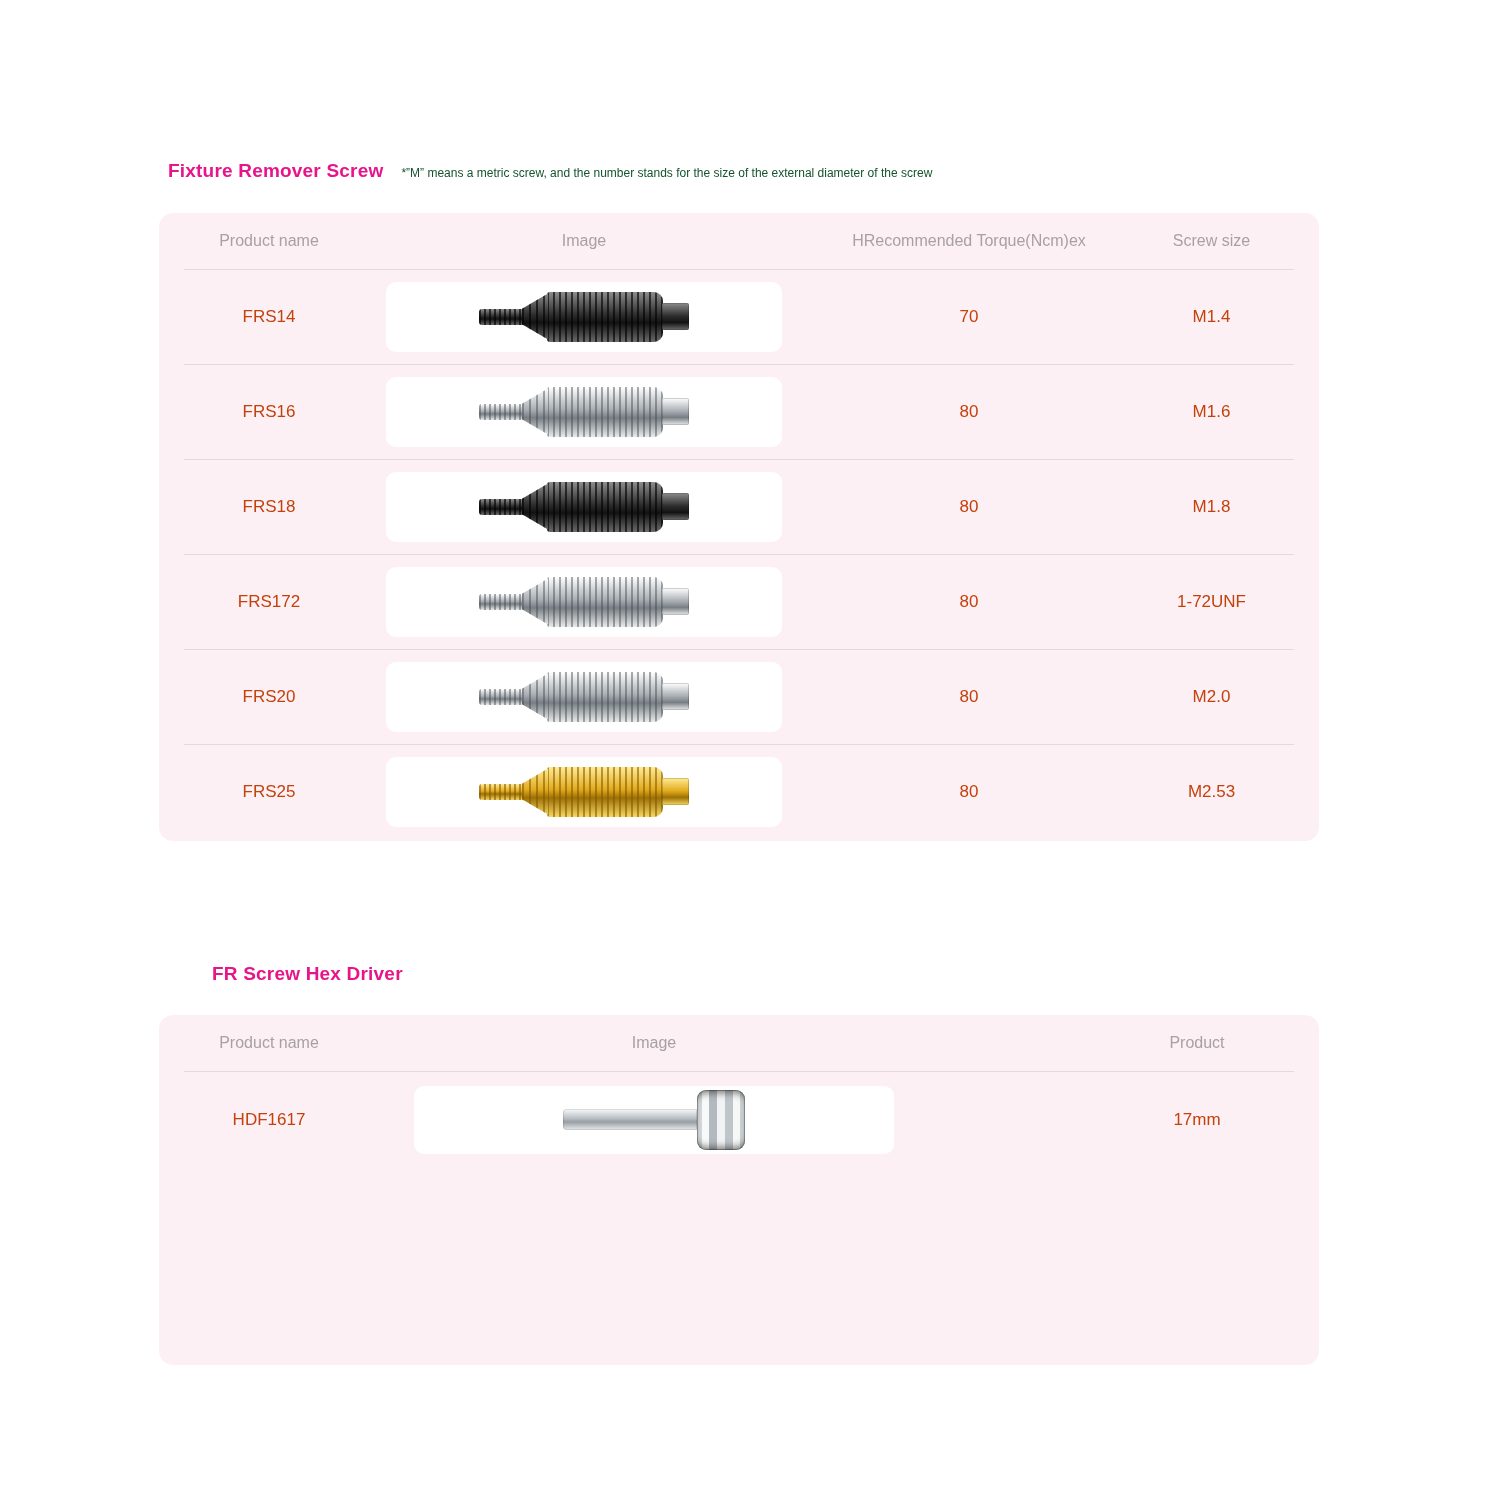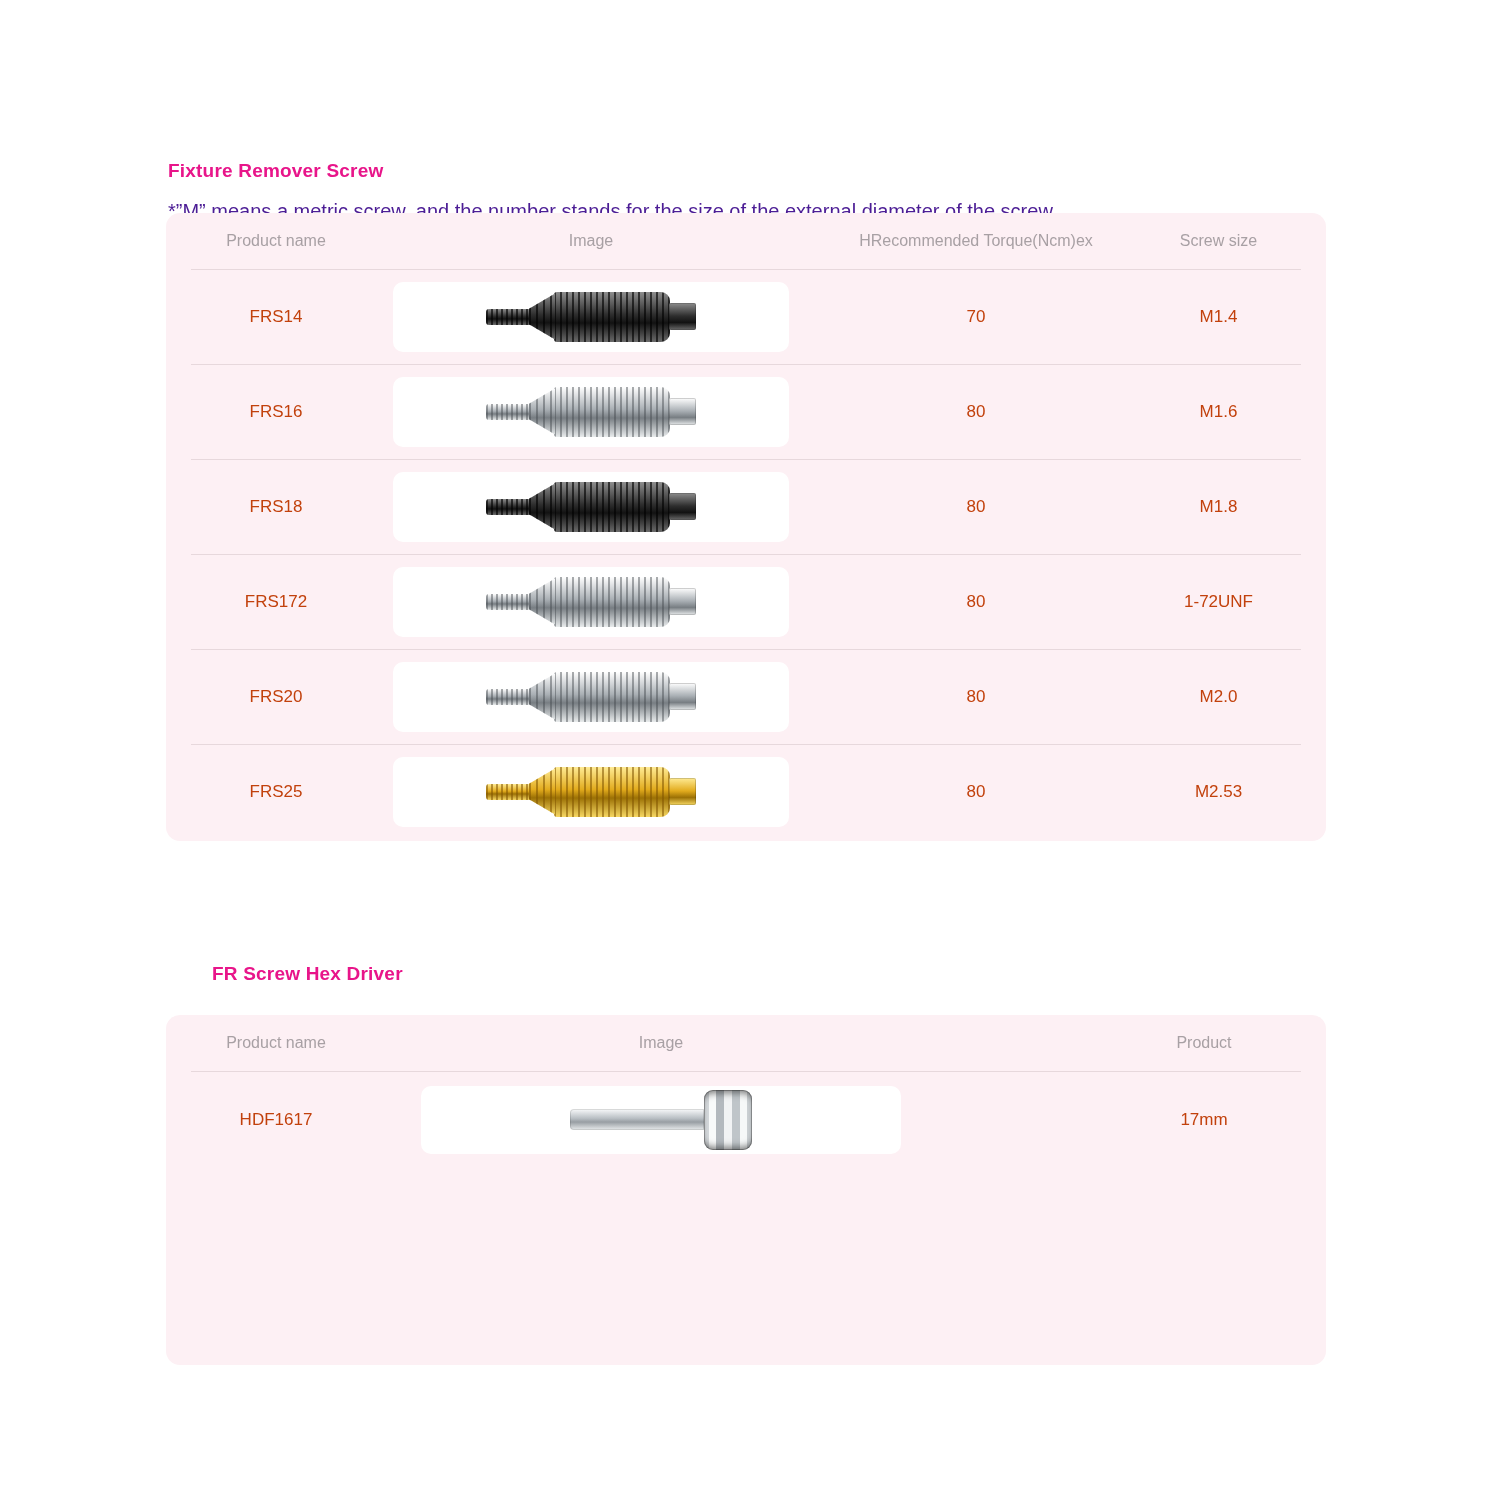--- a/index.html
+++ b/index.html
@@ -6,27 +6,27 @@
   html,body { background:#ffffff; }
   .page {
     position:relative;
     width:1500px; height:1500px;
     background:#ffffff;
     font-family:"Liberation Sans", sans-serif;
     overflow:hidden;
   }
 
   
-  .sec-title-row { position:absolute; left:168px; display:flex; align-items:baseline; gap:18px; white-space:nowrap;flex-direction:column; }
+  .sec-title-row { position:absolute; left:168px; display:flex; align-items:baseline; gap:18px; white-space:nowrap; }
   .sec-title { font-size:19px; font-weight:bold; color:#e8158a; letter-spacing:.2px; }
-  .sec-note  { font-size:20px; color:#4c1d95; }
+  .sec-note  { font-size:12px; color:#14532d; }
 
   
   .panel {
-    position:absolute; left:166px; width:1160px;
+    position:absolute; left:159px; width:1160px;
     background:#fdf0f4; border-radius:14px;
   }
   .panel-1 { top:213px; height:628px; }
   .panel-2 { top:1015px; height:350px; }
 
   
   .t1-row { display:grid; grid-template-columns:220px 410px 360px 125px; align-items:center; }
   .t2-row { display:grid; grid-template-columns:220px 550px 146px 244px; align-items:center; }
   .hdr-row { height:56px; }
   .panel-1 .data-row { height:95px; position:relative; }

